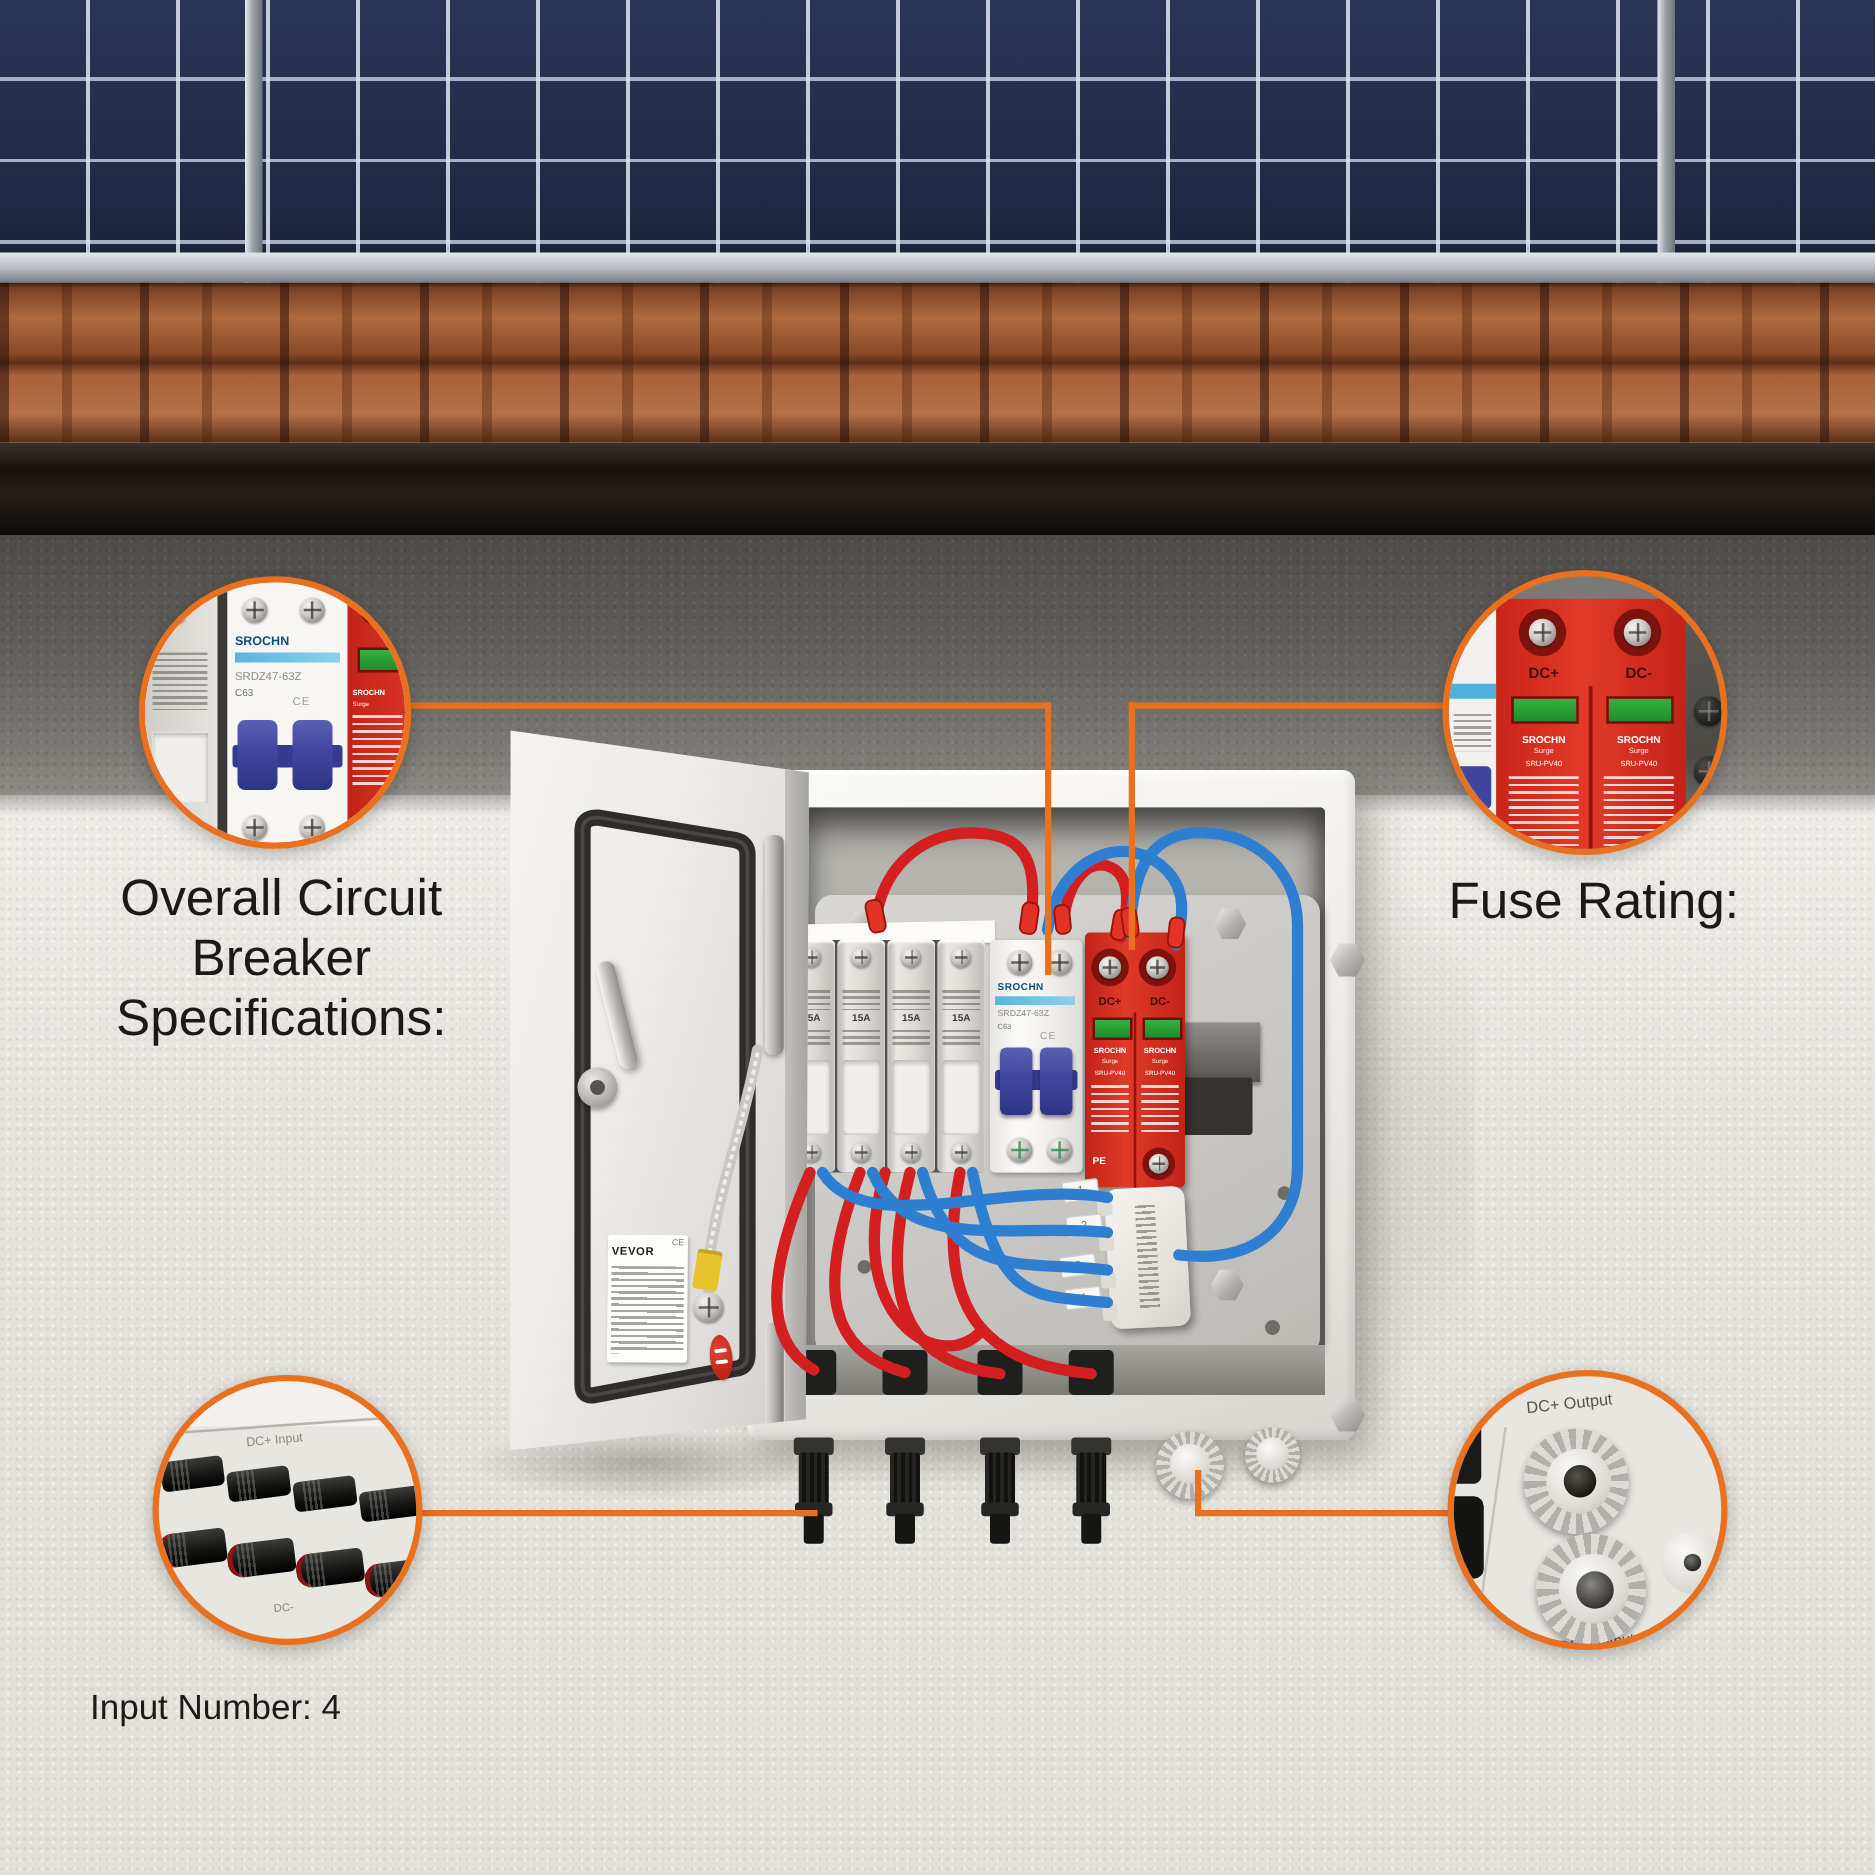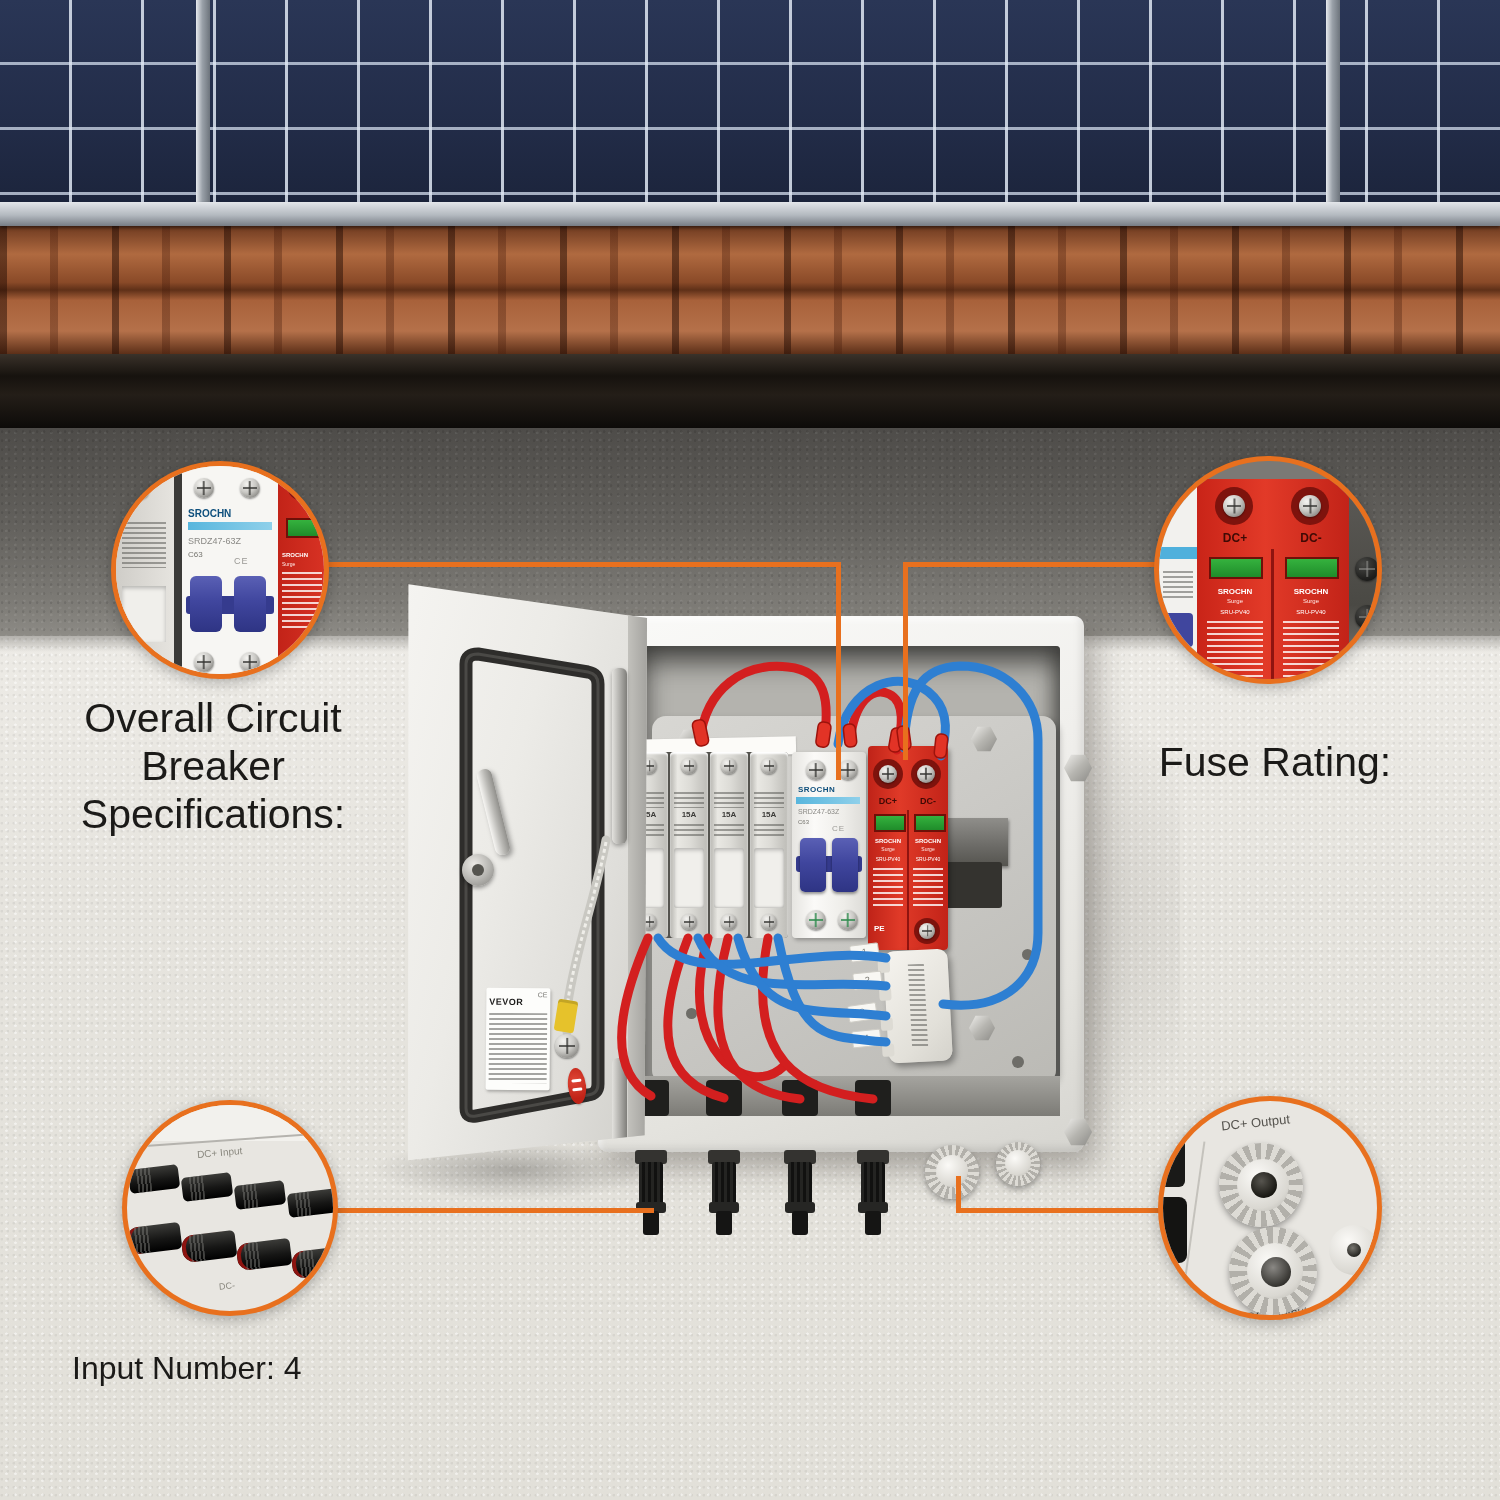--- a/index.html
+++ b/index.html
@@ -50,21 +50,21 @@
   .subtitle span{display:inline-block;font-size:47px;font-weight:400;
     transform:scaleX(.97);white-space:nowrap;text-shadow:0 2px 7px rgba(0,0,0,.5);}
 
   
   .lead{background:#E8701E;z-index:13;}
   .circle{border:5px solid #E8701E;border-radius:50%;overflow:hidden;z-index:14;
     box-sizing:border-box;background:#e8e6e1;box-shadow:0 4px 14px rgba(0,0,0,.25);}
 
   
   .lbl{z-index:14;color:#1b1a18;text-align:center;line-height:48px;font-size:41px;}
-  .lbl-s{z-index:14;color:#1b1a18;font-size:32px;white-space:nowrap;}
+  .lbl-s{z-index:14;color:#1b1a18;font-size:28px;white-space:nowrap;}
 
   
   .scr{border-radius:50%;
     background:radial-gradient(circle at 35% 30%, #f5f4f1, #c9c8c4 45%, #8f8e8a 78%, #6e6d69);
     box-shadow:0 1px 2px rgba(0,0,0,.45);}
   .scr::before,.scr::after{content:"";position:absolute;left:16%;right:16%;top:46%;height:9%;
     background:rgba(55,55,52,.75);}
   .scr::after{transform:rotate(90deg);}
   .scr.dark{background:radial-gradient(circle at 35% 30%, #4a4a47, #222220 60%, #0e0e0d);}
   .scr.dark::before,.scr.dark::after{background:rgba(150,150,146,.55);}
@@ -445,23 +445,23 @@
     <div class="abs gl-ridge" style="left:66px;top:126px;width:88px;height:88px;"></div>
     <div class="abs gl-dome" style="left:84px;top:142px;width:56px;height:56px;"></div>
     <div class="abs" style="left:98px;top:156px;width:30px;height:30px;border-radius:50%;z-index:9;
          background:radial-gradient(circle at 40% 35%,#8a8884,#2b2a26 80%);"></div>
     <div class="abs gl-dome" style="left:166px;top:124px;width:50px;height:50px;"></div>
     <div class="abs" style="left:184px;top:142px;width:14px;height:14px;border-radius:50%;z-index:9;
          background:radial-gradient(circle at 40% 35%,#77756f,#1d1c18 80%);"></div>
     <div class="abs" style="left:84px;top:206px;font-size:12px;color:#55534e;transform:rotate(-6deg);">DC- Output</div>
   </div>
 
-  <div class="abs lbl" style="left:28px;top:694px;width:370px;">
+  <div class="abs lbl" style="left:40px;top:694px;width:370px;">
     <div>Overall Circuit</div>
     <div>Breaker</div>
     <div>Specifications:</div>
   </div>
-  <div class="abs lbl" style="left:1090px;top:696px;width:370px;margin-top:42px;">
+  <div class="abs lbl" style="left:1090px;top:696px;width:370px;">
     <div>Fuse Rating:</div>
   </div>
   <div class="abs lbl-s" style="left:72px;top:1350px;">Input Number: 4</div>
 
 </div>
 
 </body></html>

